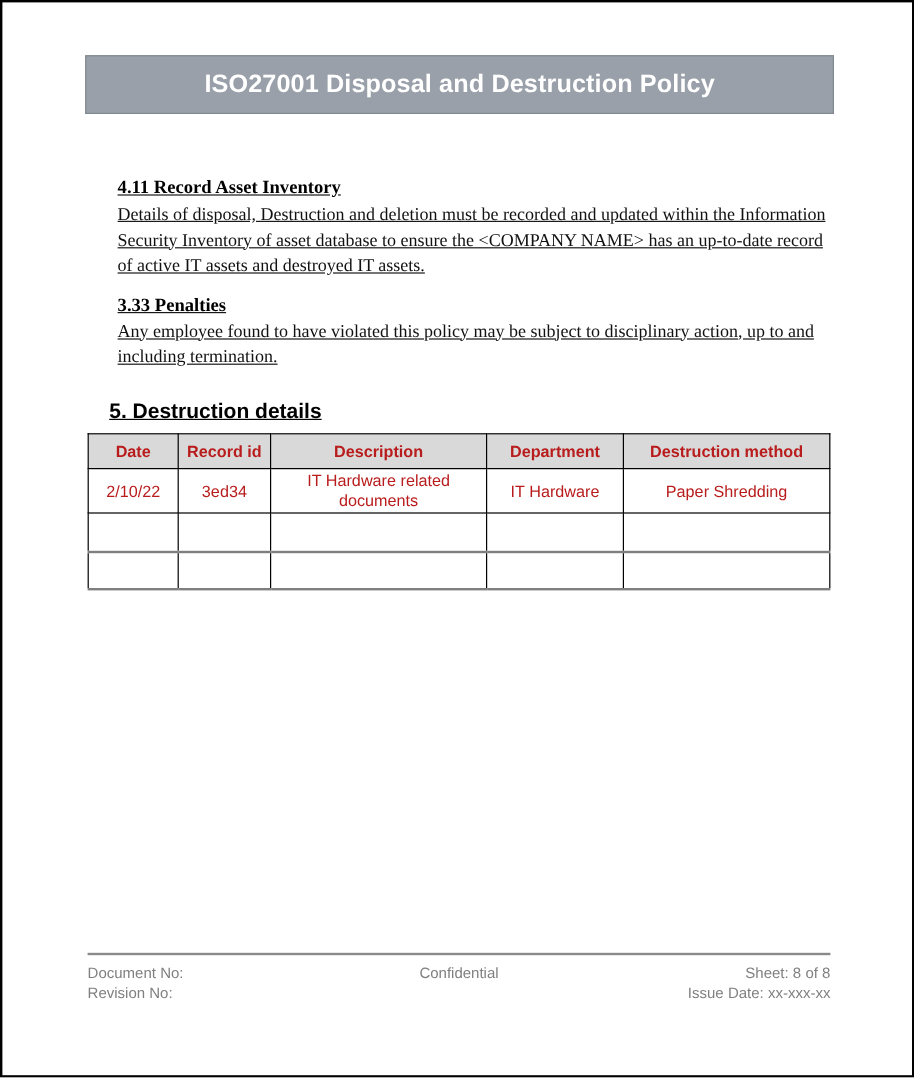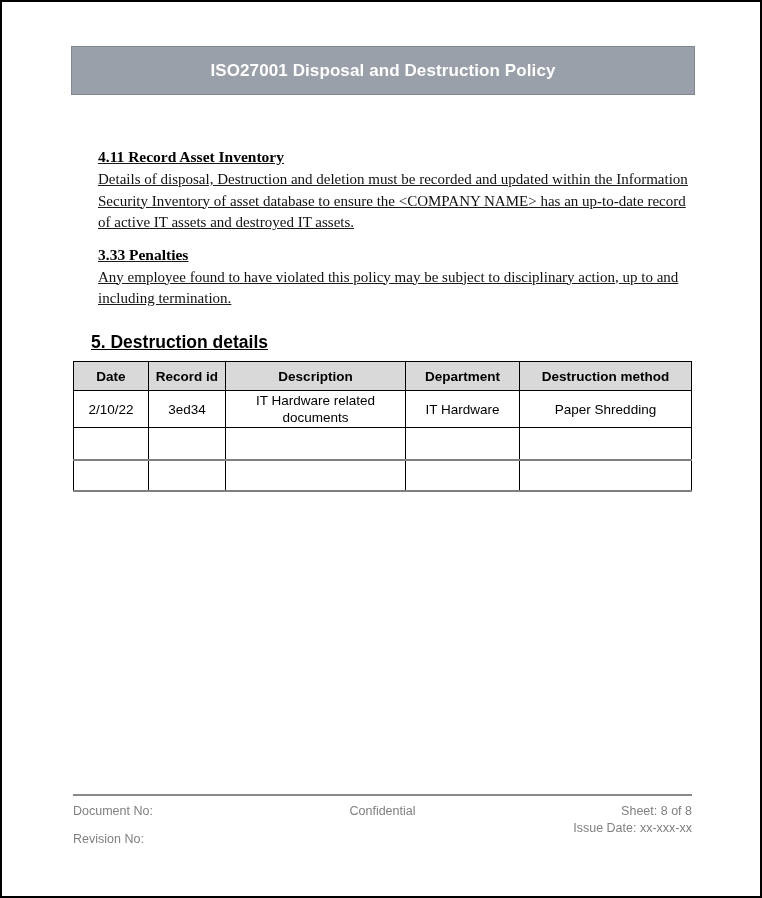--- a/index.html
+++ b/index.html
@@ -22,21 +22,21 @@
     width: 624px;
     height: 49px;
     background: #9AA0A9;
     border: 1px solid #82888F;
     display: flex;
     align-items: center;
     justify-content: center;
   }
   .banner-title {
     color: #ffffff;
-    font-size: 17px;
+    font-size: 21px;
     font-weight: bold;
     letter-spacing: 0.1px;
   }
 
   
   .textblock {
     position: absolute;
     left: 96px;
     top: 146px;
     width: 600px;
@@ -70,21 +70,21 @@
 
   
   .dest-table {
     position: absolute;
     left: 71px;
     top: 359px;
     width: 618px;
     border-collapse: collapse;
     table-layout: fixed;
     font-size: 13.5px;
-    color: #000000;
+    color: #b91c1c;
   }
   .dest-table th, .dest-table td {
     border: 1px solid #000;
     text-align: center;
     vertical-align: middle;
     padding: 1px 4px;
     line-height: 17px;
   }
   .dest-table { border: 1.5px solid #000; }
   .dest-table thead th {
@@ -109,21 +109,21 @@
     left: 71px;
     top: 801px;
     width: 619px;
     display: flex;
     justify-content: space-between;
     color: #808080;
     font-size: 12.5px;
     line-height: 16.5px;
   }
   .footer-col { display: flex; flex-direction: column; }
-  .footer-left  { text-align: left;  width: 200px; gap: 11px; }
+  .footer-left  { text-align: left;  width: 200px; }
   .footer-center{ text-align: center; width: 200px; }
   .footer-right { text-align: right; width: 200px; }
 </style>
 </head>
 <body>
 
 <div class="page">
 
   <div class="banner">
     <span class="banner-title">ISO27001 Disposal and Destruction Policy</span>

